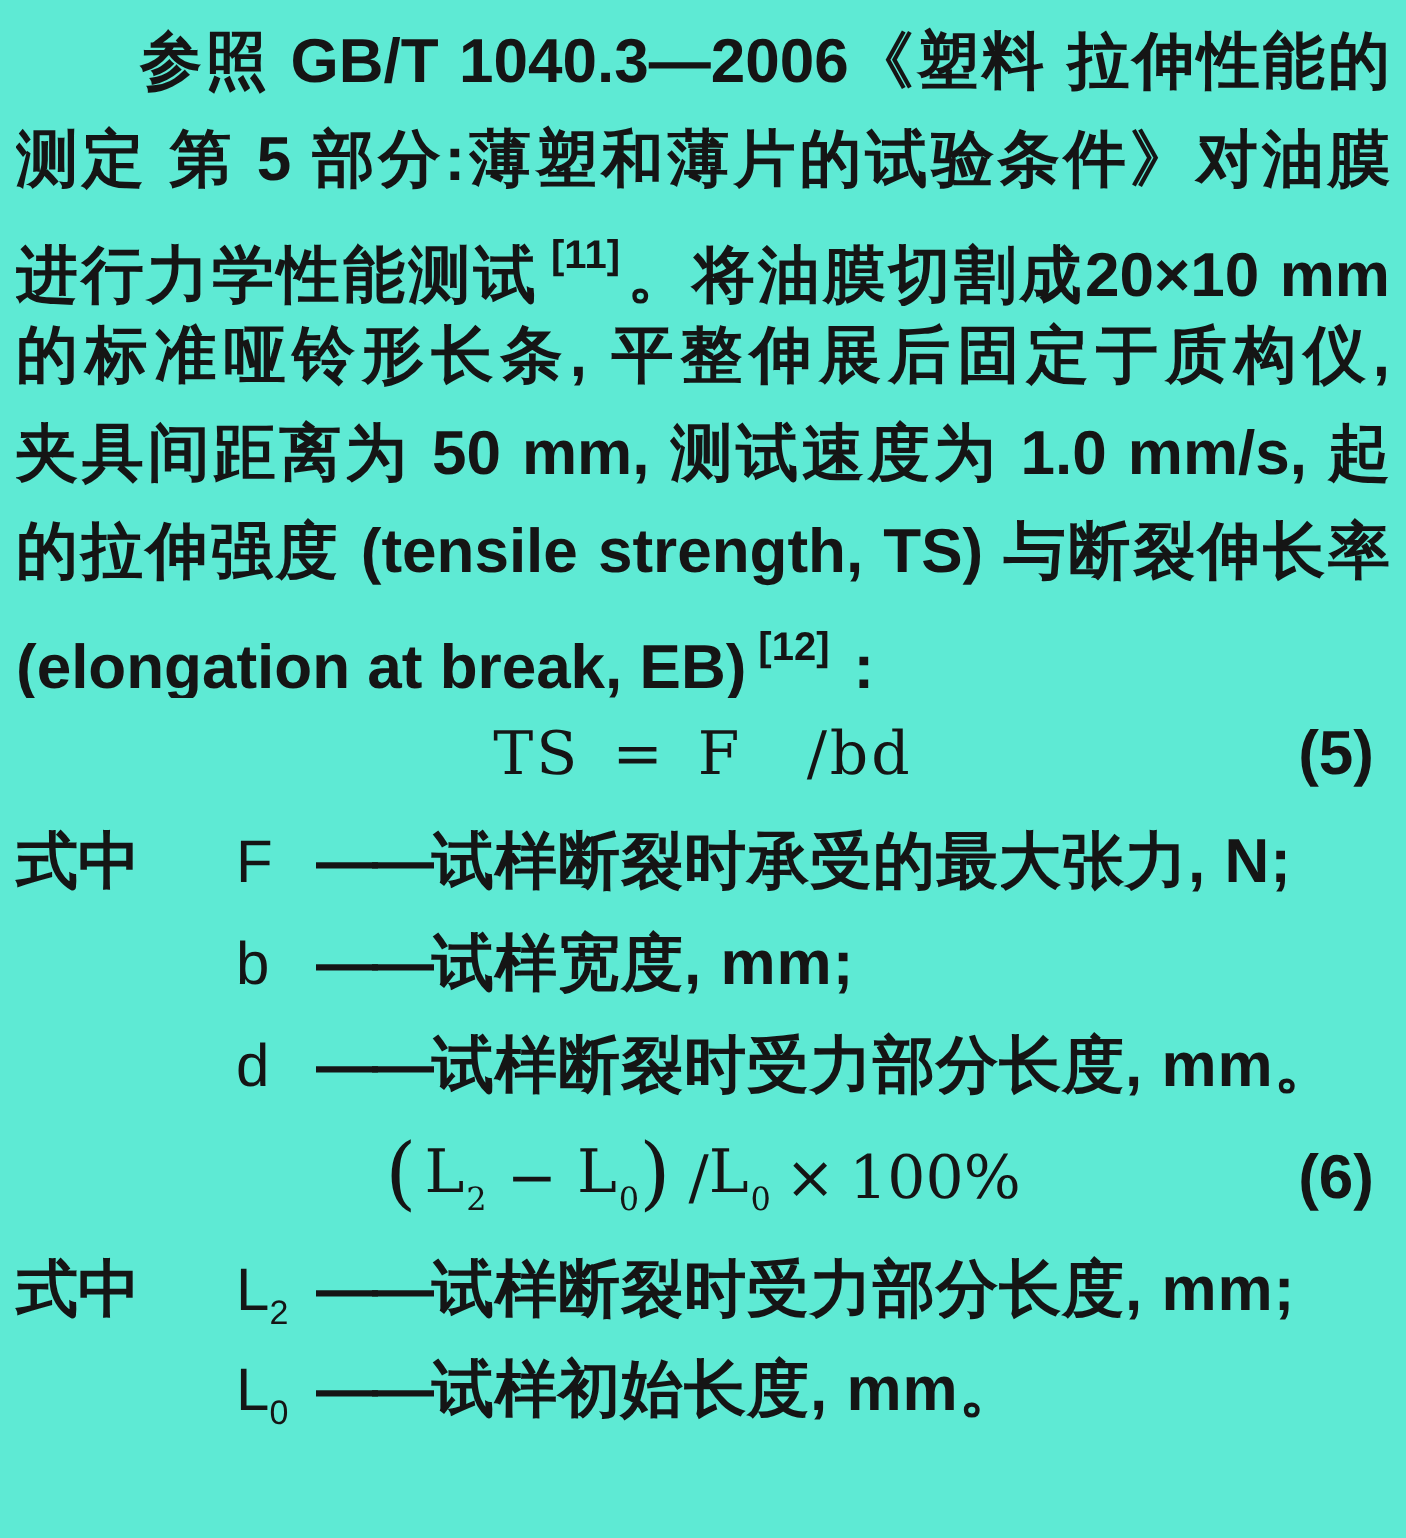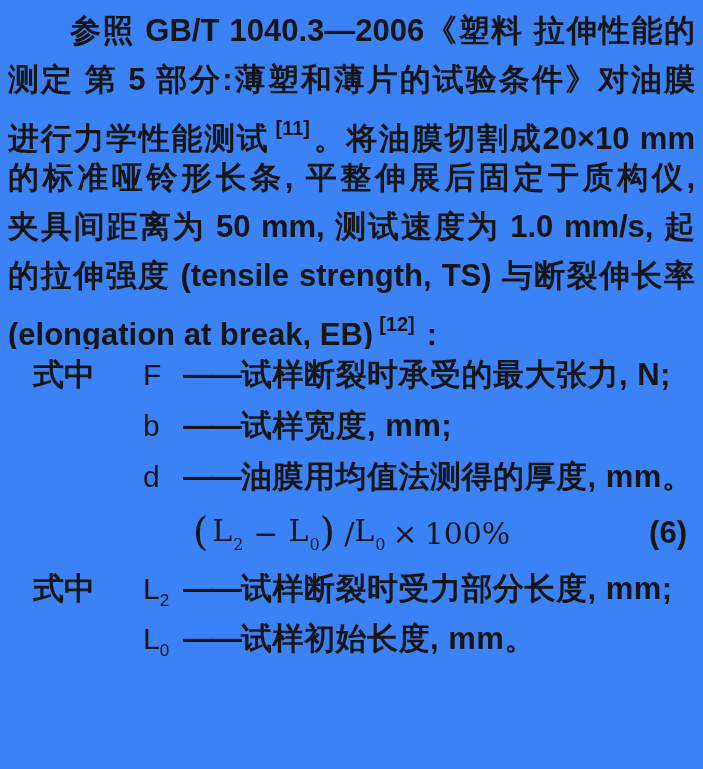--- a/index.html
+++ b/index.html
@@ -4,21 +4,21 @@
 <style>
   html, body {
     margin: 0;
     padding: 0;
     background: #ffffff;
   }
   .page {
     position: relative;
     width: 703px;
     height: 769px;
-    background: #3b82f6;
+    background: #5eead4;
     color: #151515;
     font-family: "Liberation Sans", sans-serif;
     font-weight: 600;
     font-size: 31px;
     overflow: hidden;
     box-sizing: border-box;
     padding: 6px 8px 0 8px;
   }
   
   .pline {
@@ -72,21 +72,20 @@
   .minus { margin: 0 10px; }
   .slash { margin-left: 9px; }
   .times { margin: 0 7px; }
   
   .defrow {
     display: flex;
     align-items: baseline;
     height: 51px;
     line-height: 51px;
     white-space: nowrap;
-    margin-left: 25px;
   }
   .defrow-short { height: 50px; line-height: 50px; }
   .def-prefix { width: 110px; flex: 0 0 110px; }
   .def-sym {
     width: 40px;
     flex: 0 0 40px;
     font-weight: 400;
     font-size: 30px;
   }
   .def-sym sub { font-size: 17px; vertical-align: -7px; font-weight: 400; }
@@ -101,39 +100,43 @@
   <div>
     <div class="pline indent"><span>参照 GB/T 1040.3—2006《塑料 拉伸性能的</span></div>
     <div class="pline"><span>测定 第 5 部分:薄塑和薄片的试验条件》对油膜</span></div>
     <div class="pline"><span>进行力学性能测试</span><sup class="cite">[11]</sup><span>。将油膜切割成20×10 mm</span></div>
     <div class="pline"><span>的标准哑铃形长条, 平整伸展后固定于质构仪,</span></div>
     <div class="pline"><span>夹具间距离为 50 mm, 测试速度为 1.0 mm/s, 起</span></div>
     <div class="pline"><span>的拉伸强度 (tensile strength, TS) 与断裂伸长率</span></div>
     <div class="pline nojust"><span>(elongation at break, EB)</span><sup class="cite">[12]</sup><span class="colon">:</span></div>
   </div>
 
+  <div class="eqrow eqrow-5">
+    <span class="eqbody">TS = F  /bd</span>
+    <span class="eqlabel">(5)</span>
+  </div>
 
   <div>
     <div class="defrow">
       <span class="def-prefix">式中</span>
       <span class="def-sym">F</span>
       <span class="def-dash">——</span>
       <span class="def-text">试样断裂时承受的最大张力, N;</span>
     </div>
     <div class="defrow">
       <span class="def-prefix"></span>
       <span class="def-sym">b</span>
       <span class="def-dash">——</span>
       <span class="def-text">试样宽度, mm;</span>
     </div>
     <div class="defrow">
       <span class="def-prefix"></span>
       <span class="def-sym">d</span>
       <span class="def-dash">——</span>
-      <span class="def-text">油膜用均值法测得的厚度, mm。</span>
+      <span class="def-text">试样断裂时受力部分长度, mm。</span>
     </div>
   </div>
 
   <div class="eqrow eqrow-6">
     <span class="bigp">(</span>
     <span class="lsym"><span>L</span><sub class="eqsub">2</sub></span>
     <span class="minus">−</span>
     <span><span>L</span><sub class="eqsub">0</sub></span>
     <span class="bigp">)</span>
     <span class="slash">/</span>

